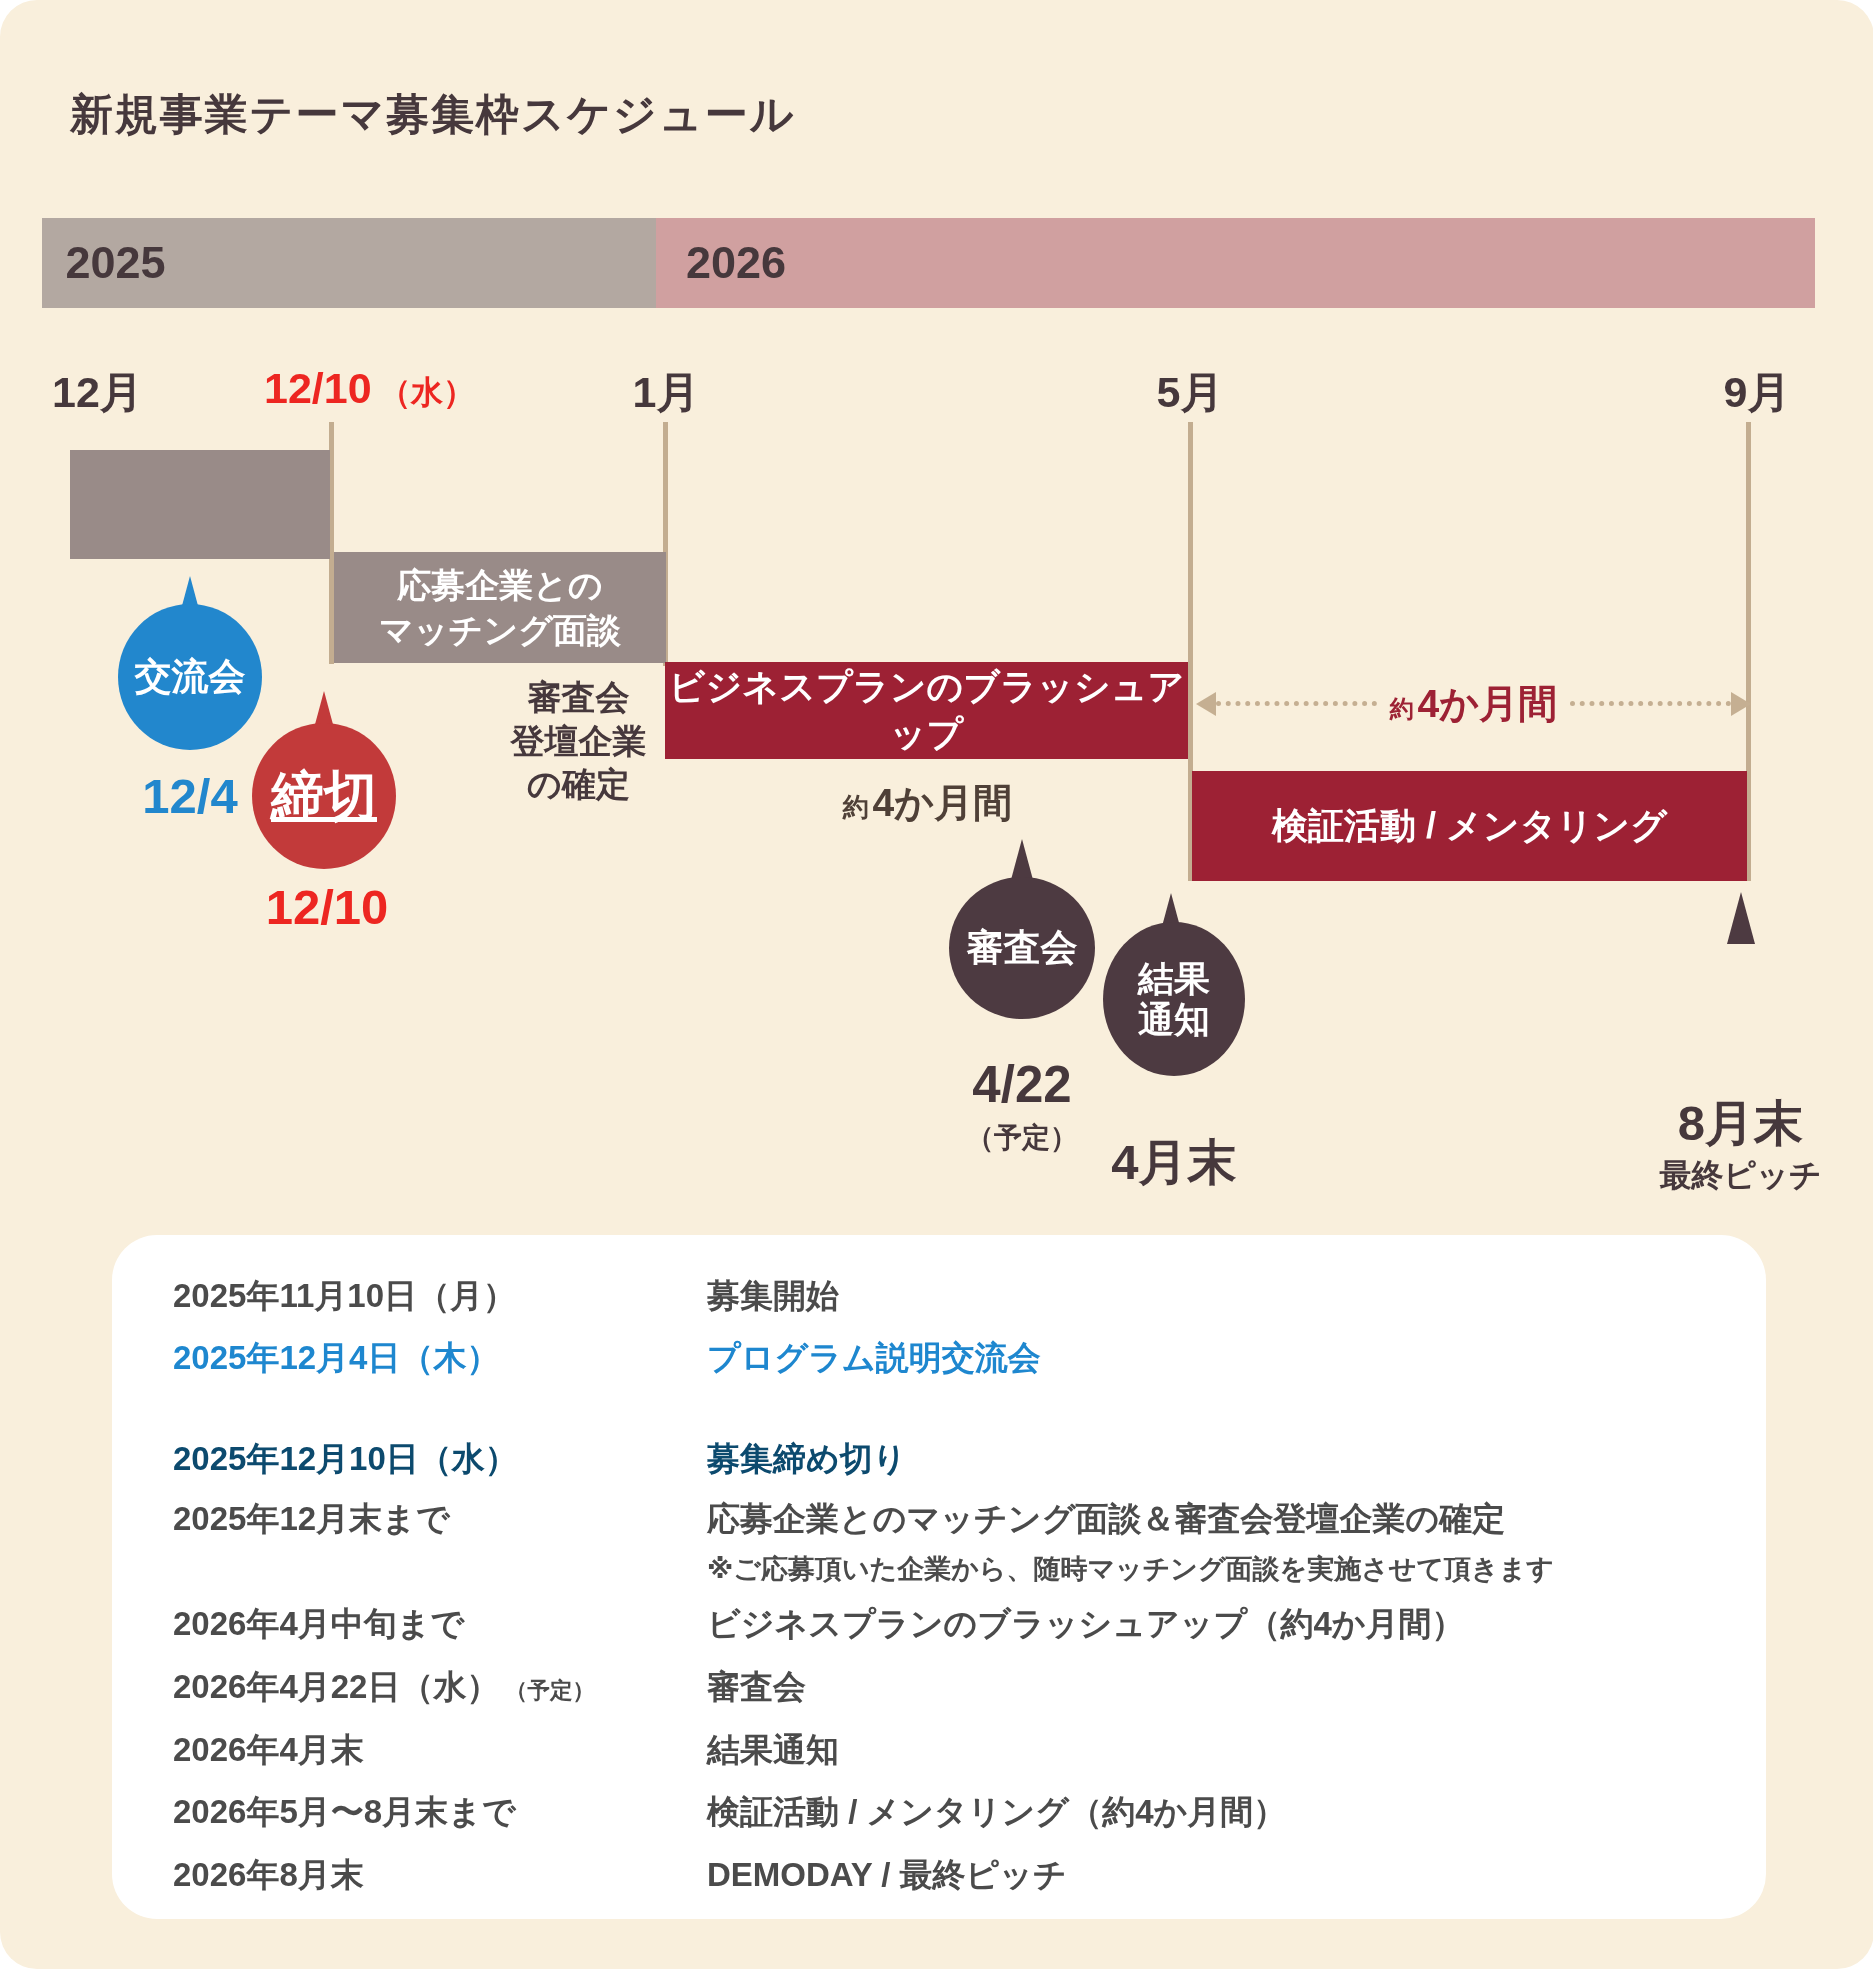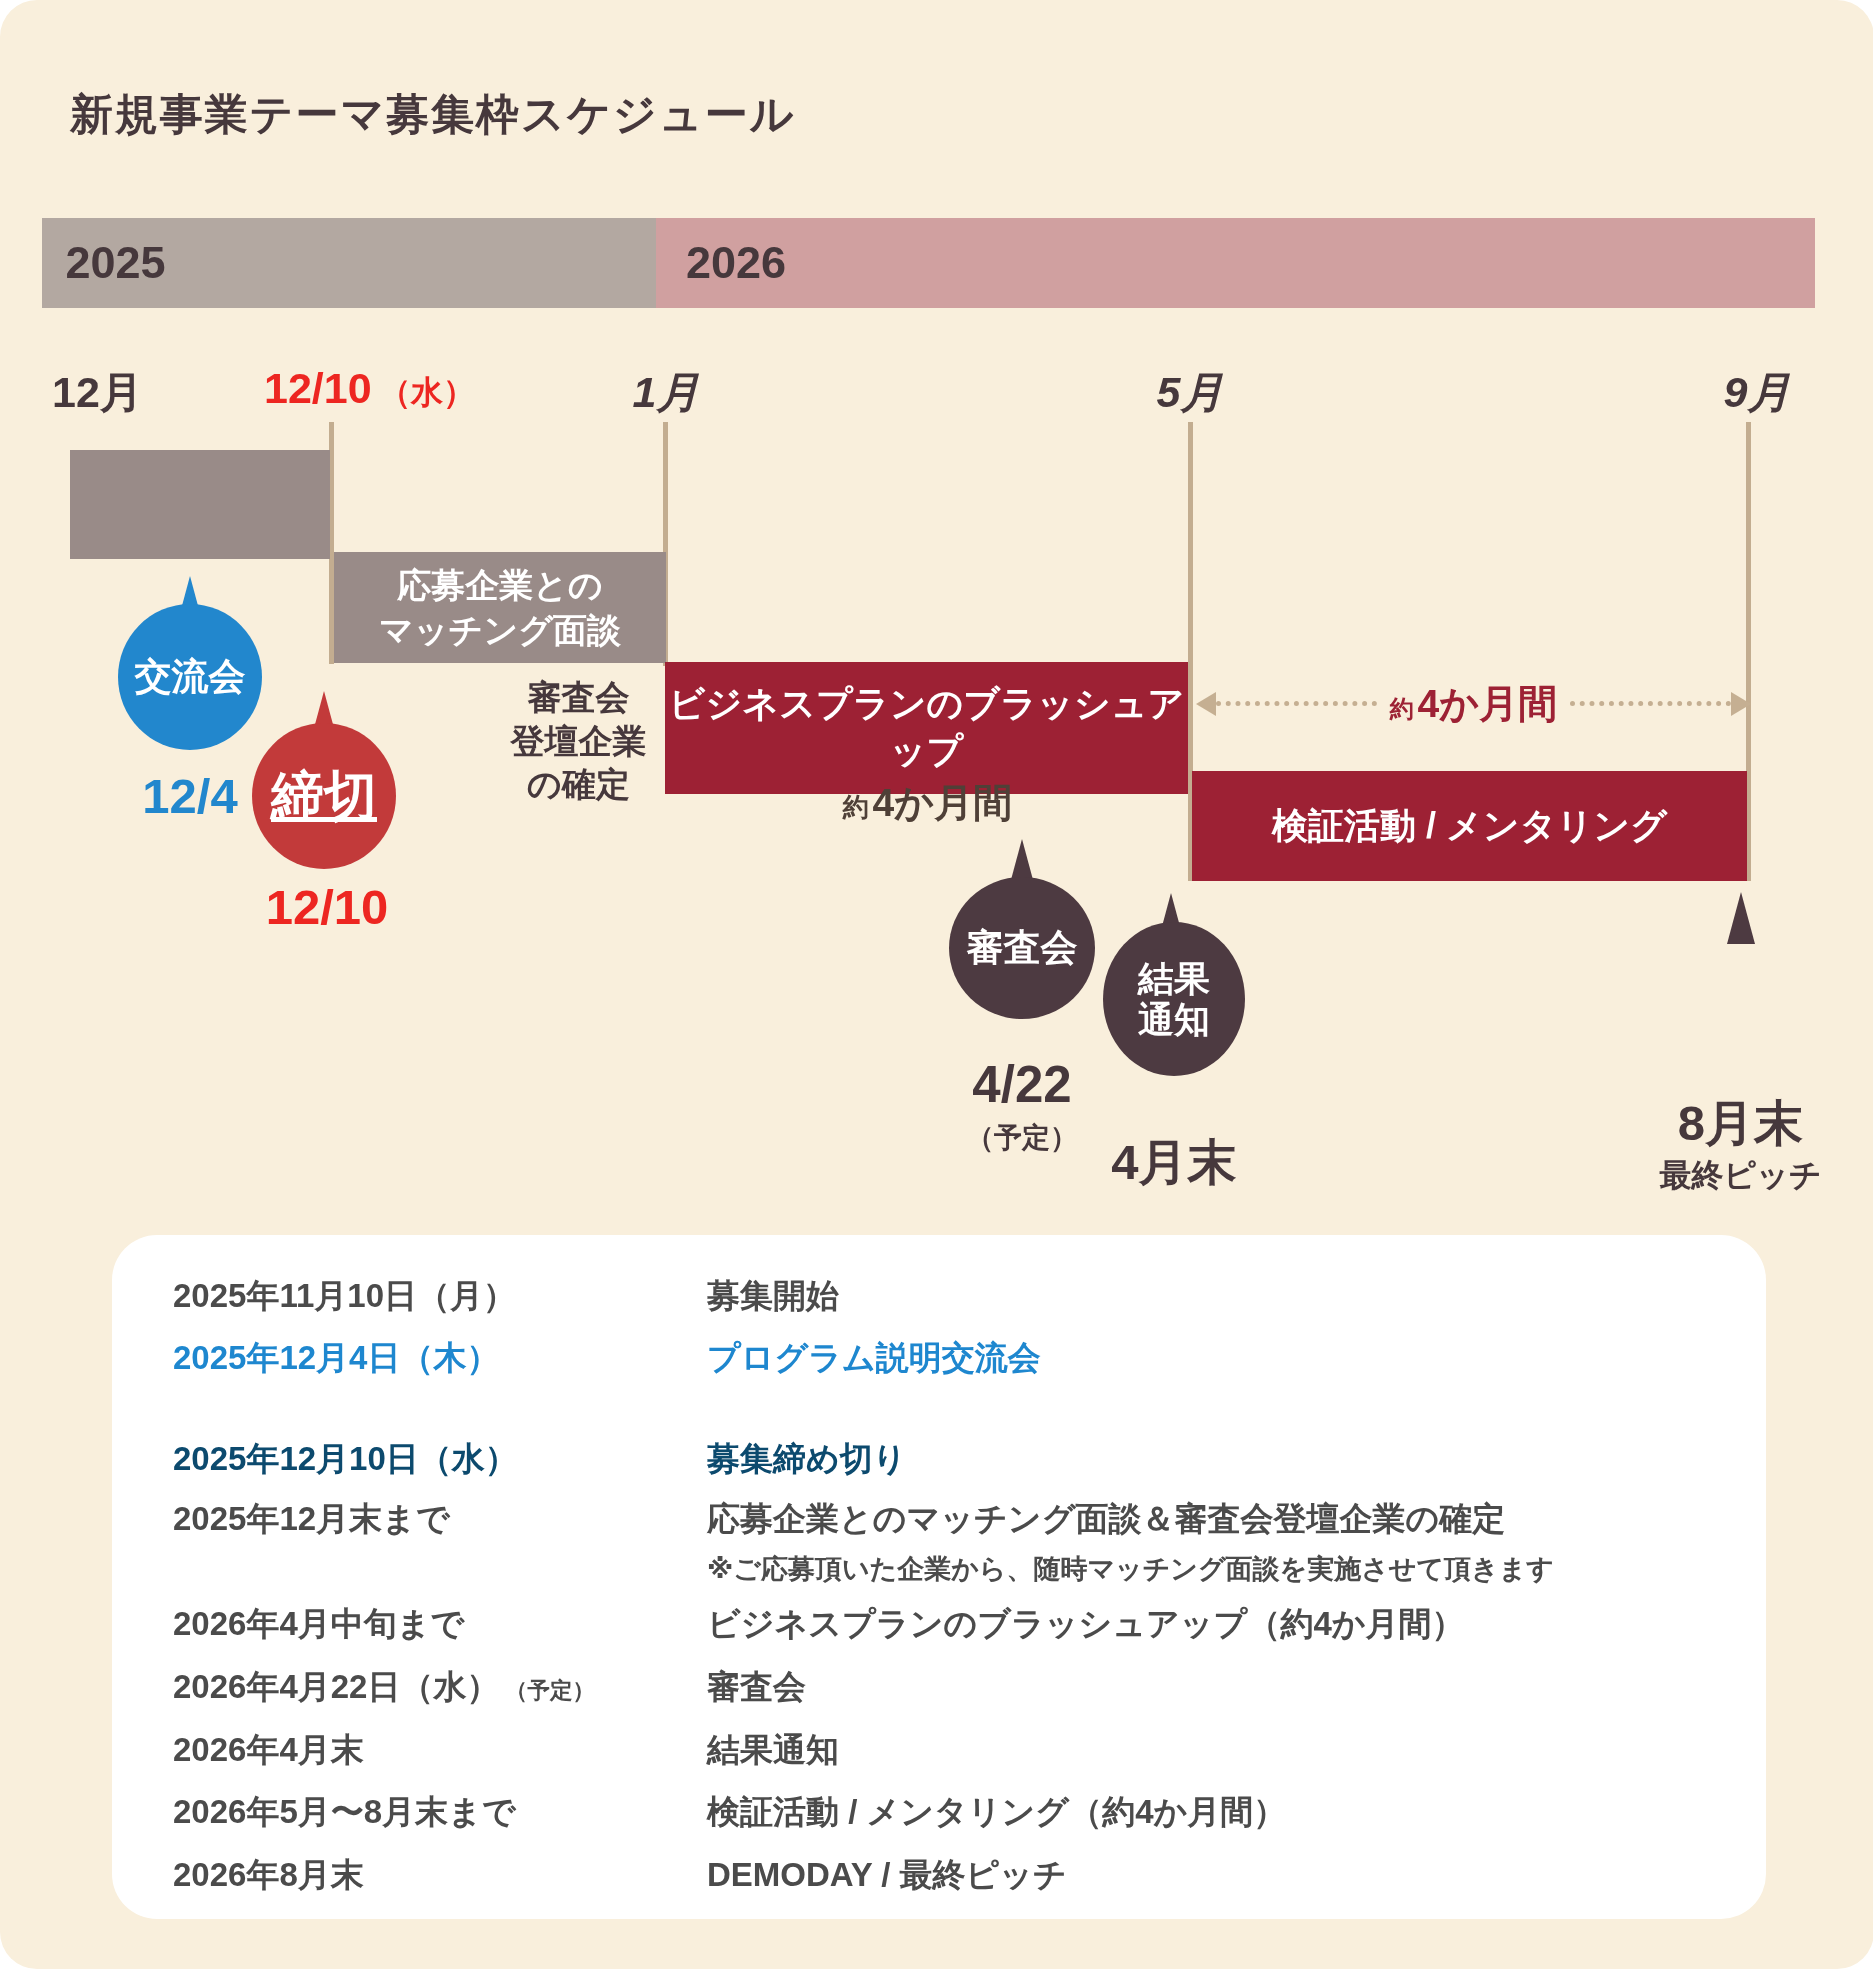--- a/index.html
+++ b/index.html
@@ -12,33 +12,33 @@
   .abs{position:absolute;}
   .title{left:70px;top:86px;font-size:43px;letter-spacing:1.9px;}
   
   .yearbar{top:218px;height:90px;display:flex;align-items:center;font-size:45px;}
   .y2025{left:42px;width:614px;background:#b3a8a1;padding-left:0;}
   .y2025 .ylabel{margin-left:23.4px;}
   .y2026{left:656px;width:1159px;background:#d0a0a0;}
   .y2026 .ylabel{margin-left:30px;}
   
   .month{top:364px;font-size:43px;}
-  .m-center{text-align:center;width:112px;font-style:italic;}
+  .m-center{text-align:center;width:112px;}
   .deadline-top{display:flex;align-items:baseline;color:#ed2621;}
   .deadline-top .wd{font-size:32px;margin-left:7.5px;}
   
   .tick{width:4.7px;background:#c3ad90;top:422px;}
   
   .bar{display:flex;flex-direction:column;align-items:center;justify-content:center;
        color:#ffffff;text-align:center;line-height:1.3;}
   .bar-gray{background:#998b88;}
   .bar-red{background:#9d2134;}
   .bar1{left:70px;top:450px;width:260px;height:109px;}
   .bar2{left:334px;top:552px;width:332px;height:111px;font-size:34px;}
-  .bar3{left:665px;top:662px;width:523px;height:132px;font-size:36px;}
+  .bar3{left:665px;top:662px;width:523px;height:97px;font-size:36px;}
   .bar4{left:1192px;top:771px;width:555px;height:110px;font-size:36px;}
   
   .confirm{left:501px;top:676px;width:155px;text-align:center;font-size:34px;line-height:1.28;}
   
   .dur-below{left:684px;top:776px;width:487px;text-align:center;color:#4f4037;font-size:39px;}
   .dur-below .pfx{font-size:26px;margin-right:3.7px;}
   
   .arrow-row{left:1196px;top:685px;width:555px;height:37px;display:flex;align-items:center;}
   .dash{flex:1;height:0;border-top:5.6px dotted #c5af92;}
   .ah{width:0;height:0;border-top:12px solid transparent;border-bottom:12px solid transparent;}

